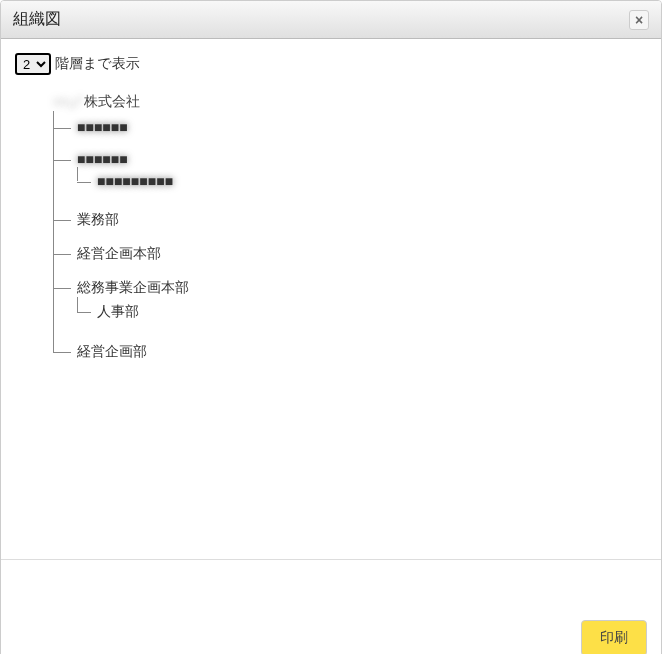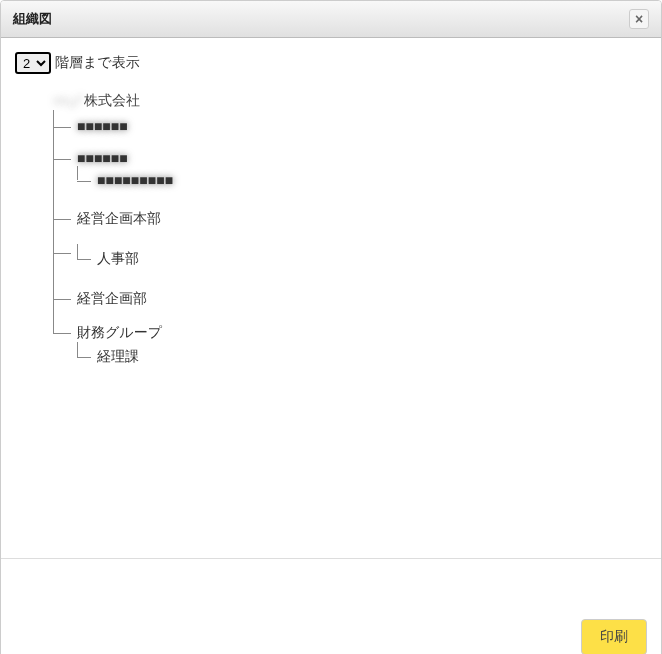--- a/index.html
+++ b/index.html
@@ -17,22 +17,22 @@
     }
     .dialog-header {
       background: linear-gradient(#f8f8f8, #e0e0e0);
       border-bottom: 1px solid #bbb;
       padding: 8px 12px;
       display: flex;
       justify-content: space-between;
       align-items: center;
     }
     .dialog-title {
-      font-weight: bold;
-      font-size: 13px;
+      font-weight: normal;
+      font-size: 16px;
       color: #222;
     }
     .close-btn {
       width: 20px;
       height: 20px;
       border: 1px solid #ccc;
       border-radius: 3px;
       background: #f5f5f5;
       display: flex;
       align-items: center;
@@ -197,40 +197,36 @@
         </li>
         <li>
           <span class="node-label blurred">■■■■■■</span>
           <ul class="children-l2">
             <li class="last">
               <span class="node-label blurred">■■■■■■■■■</span>
             </li>
           </ul>
         </li>
         <li>
+          <span class="node-label">業務部</span>
+        </li>
+        <li>
           <span class="node-label">経営企画本部</span>
         </li>
         <li>
+          <span class="node-label">総務事業企画本部</span>
           <ul class="children-l2">
             <li class="last">
               <span class="node-label">人事部</span>
             </li>
           </ul>
         </li>
         <li>
           <span class="node-label">経営企画部</span>
         </li>
-        <li class="last">
-          <span class="node-label">財務グループ</span>
-          <ul class="children-l2">
-            <li class="last">
-              <span class="node-label">経理課</span>
-            </li>
-          </ul>
-        </li>
       </ul>
     </div>
   </div>
 
   <div class="dialog-footer">
     <button class="print-btn">印刷</button>
   </div>
 </div>
 
 </body></html>

